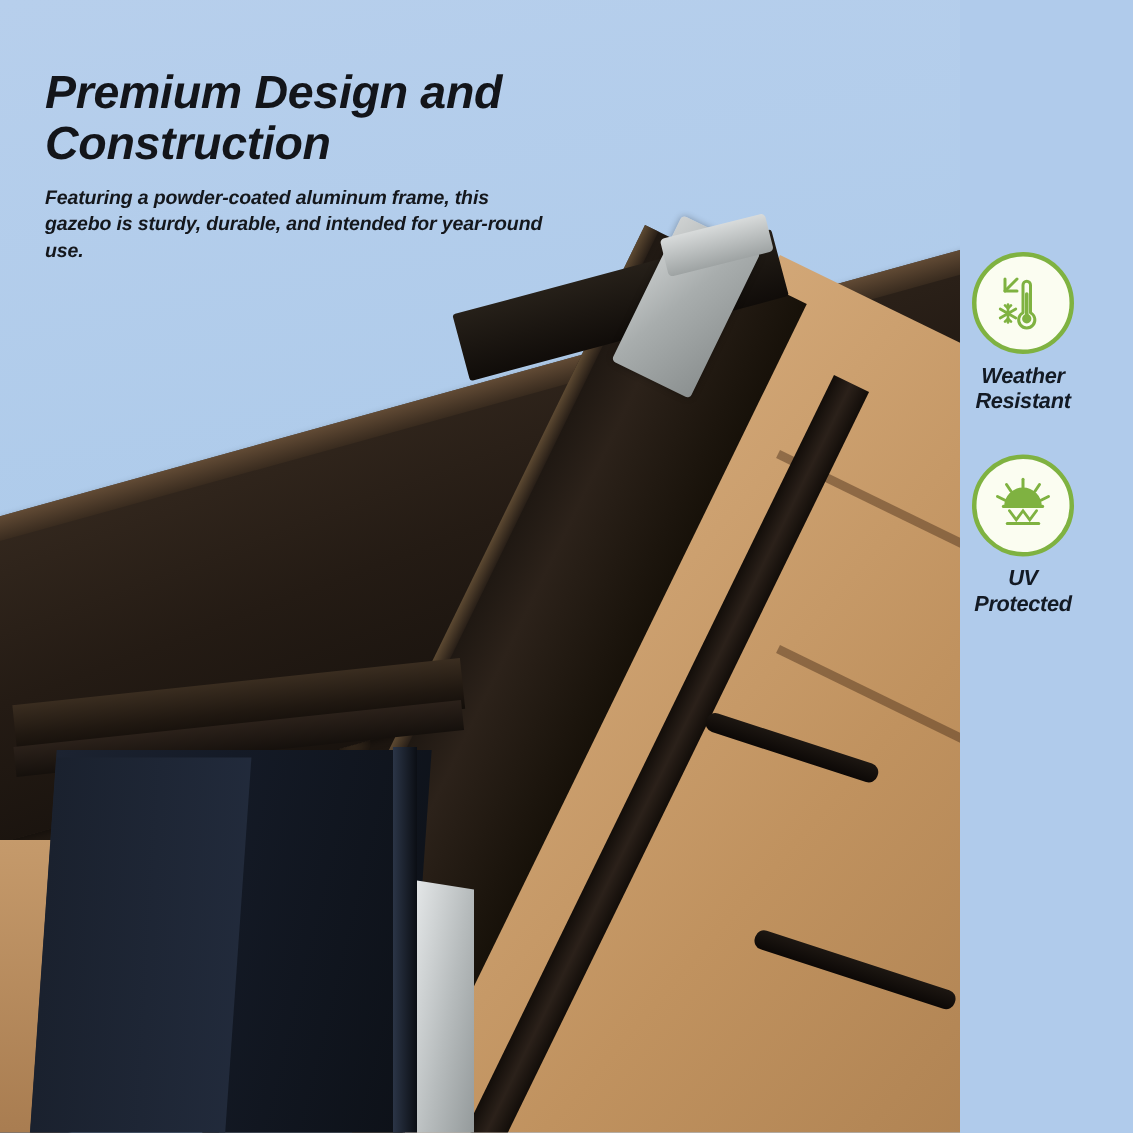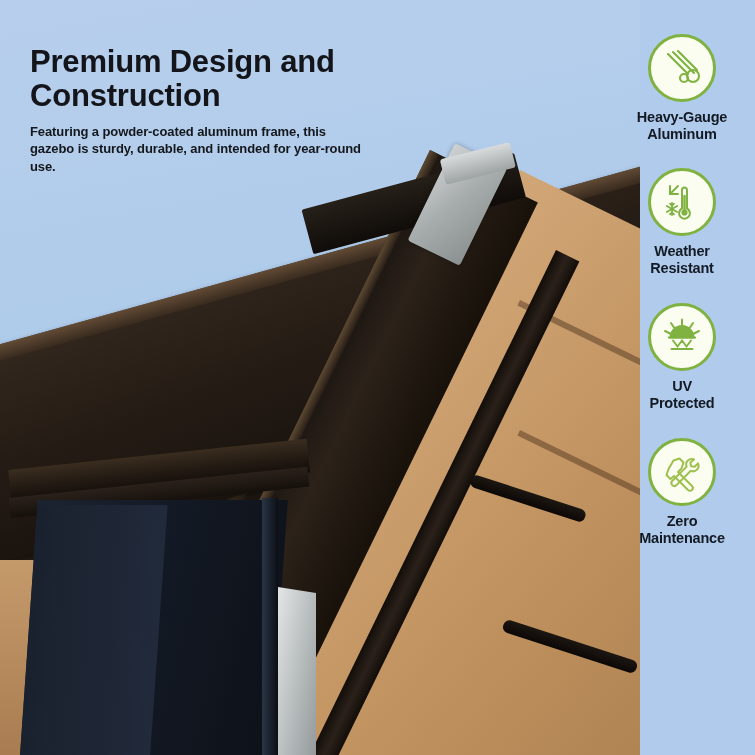--- a/index.html
+++ b/index.html
@@ -2,21 +2,21 @@
 <html><head>
 <meta charset="utf-8">
 <title>Premium Design and Construction</title>
 <style>
   html,body{margin:0;padding:0;}
   body{
     width:755px;height:755px;overflow:hidden;
     font-family:"Liberation Sans","DejaVu Sans",sans-serif;
     background:#b0cbeb;
   }
-  #stage{position:relative;width:741px;height:755px;overflow:hidden;background:#b0cbeb;}
+  #stage{position:relative;width:741px;height:755px;overflow:hidden;background:#b0cbeb;font-style:italic;}
 
   
   .photo{position:absolute;left:0;top:0;width:640px;height:755px;overflow:hidden;}
   .sky{position:absolute;inset:0;background:linear-gradient(170deg,#b7cfec 0%,#accaea 55%,#a8c6e8 100%);}
 
   
   .roofTop{
     position:absolute;left:-120px;top:150px;width:820px;height:210px;
     background:linear-gradient(175deg,#35291f 0%,#241b14 45%,#140f0b 100%);
     transform:rotate(-15.5deg);transform-origin:100% 0;
@@ -218,33 +218,20 @@
     <div class="postFaceL"></div>
     <div class="postEdge"></div>
     <div class="postCapSilver"></div>
   </div>
 
   <h1 class="headline">Premium Design and Construction</h1>
   <p class="subcopy">Featuring a powder-coated aluminum frame, this gazebo is sturdy, durable, and intended for year-round use.</p>
 
   <div class="badges">
 
-    <div class="badge" style="top:34px">
-      <div class="disc">
-        <svg width="42" height="42" viewBox="0 0 42 42" fill="none" stroke="#7fb241" stroke-width="2.1" stroke-linecap="round">
-          <line x1="7" y1="7" x2="27" y2="27"></line>
-          <line x1="12" y1="5" x2="33" y2="26"></line>
-          <line x1="17" y1="4" x2="36" y2="23"></line>
-          <circle cx="23" cy="31" r="4"></circle>
-          <circle cx="32" cy="29" r="6"></circle>
-        </svg>
-      </div>
-      <div class="blabel">Heavy-Gauge
-Aluminum</div>
-    </div>
 
     <div class="badge" style="top:303px">
       <div class="disc">
         <svg width="42" height="42" viewBox="0 0 42 42" fill="none" stroke="#7fb241" stroke-width="2" stroke-linecap="round">
           <path d="M8.5 21.5a12.5 12.5 0 0 1 25 0z" fill="#7fb241" stroke="none"></path>
           <line x1="21" y1="3.5" x2="21" y2="9"></line>
           <line x1="10" y1="7" x2="13" y2="11.5"></line>
           <line x1="32" y1="7" x2="29" y2="11.5"></line>
           <line x1="4" y1="15" x2="9" y2="17.5"></line>
           <line x1="38" y1="15" x2="33" y2="17.5"></line>
@@ -270,25 +257,15 @@
             <line x1="5.8" y1="25" x2="16.2" y2="31"></line>
             <line x1="16.2" y1="25" x2="5.8" y2="31"></line>
             <path d="M11 24.6l-2 -2M11 24.6l2 -2M11 31.4l-2 2M11 31.4l2 2"></path>
           </g>
         </svg>
       </div>
       <div class="blabel">Weather
 Resistant</div>
     </div>
 
-    <div class="badge" style="top:438px">
-      <div class="disc">
-        <svg width="42" height="42" viewBox="0 0 42 42" fill="none" stroke="#9ec04e" stroke-width="2" stroke-linecap="round" stroke-linejoin="round">
-          <path d="M8.5 8.5l6-2 4 4-2 6-3.5 3.5 14 14a2.8 2.8 0 0 1-4 4l-14-14L5.5 27l-4-4 2-6z" transform="translate(4,1)"></path>
-          <path d="M33 8.5a5.5 5.5 0 0 0-7.4 7.1L11 30.2a3 3 0 0 0 4.2 4.2l14.6-14.6A5.5 5.5 0 0 0 37 12.4l-3.4 3.4-3.6-.6-.6-3.6z"></path>
-        </svg>
-      </div>
-      <div class="blabel">Zero
-Maintenance</div>
-    </div>
 
   </div>
 </div>
 
 </body></html>

